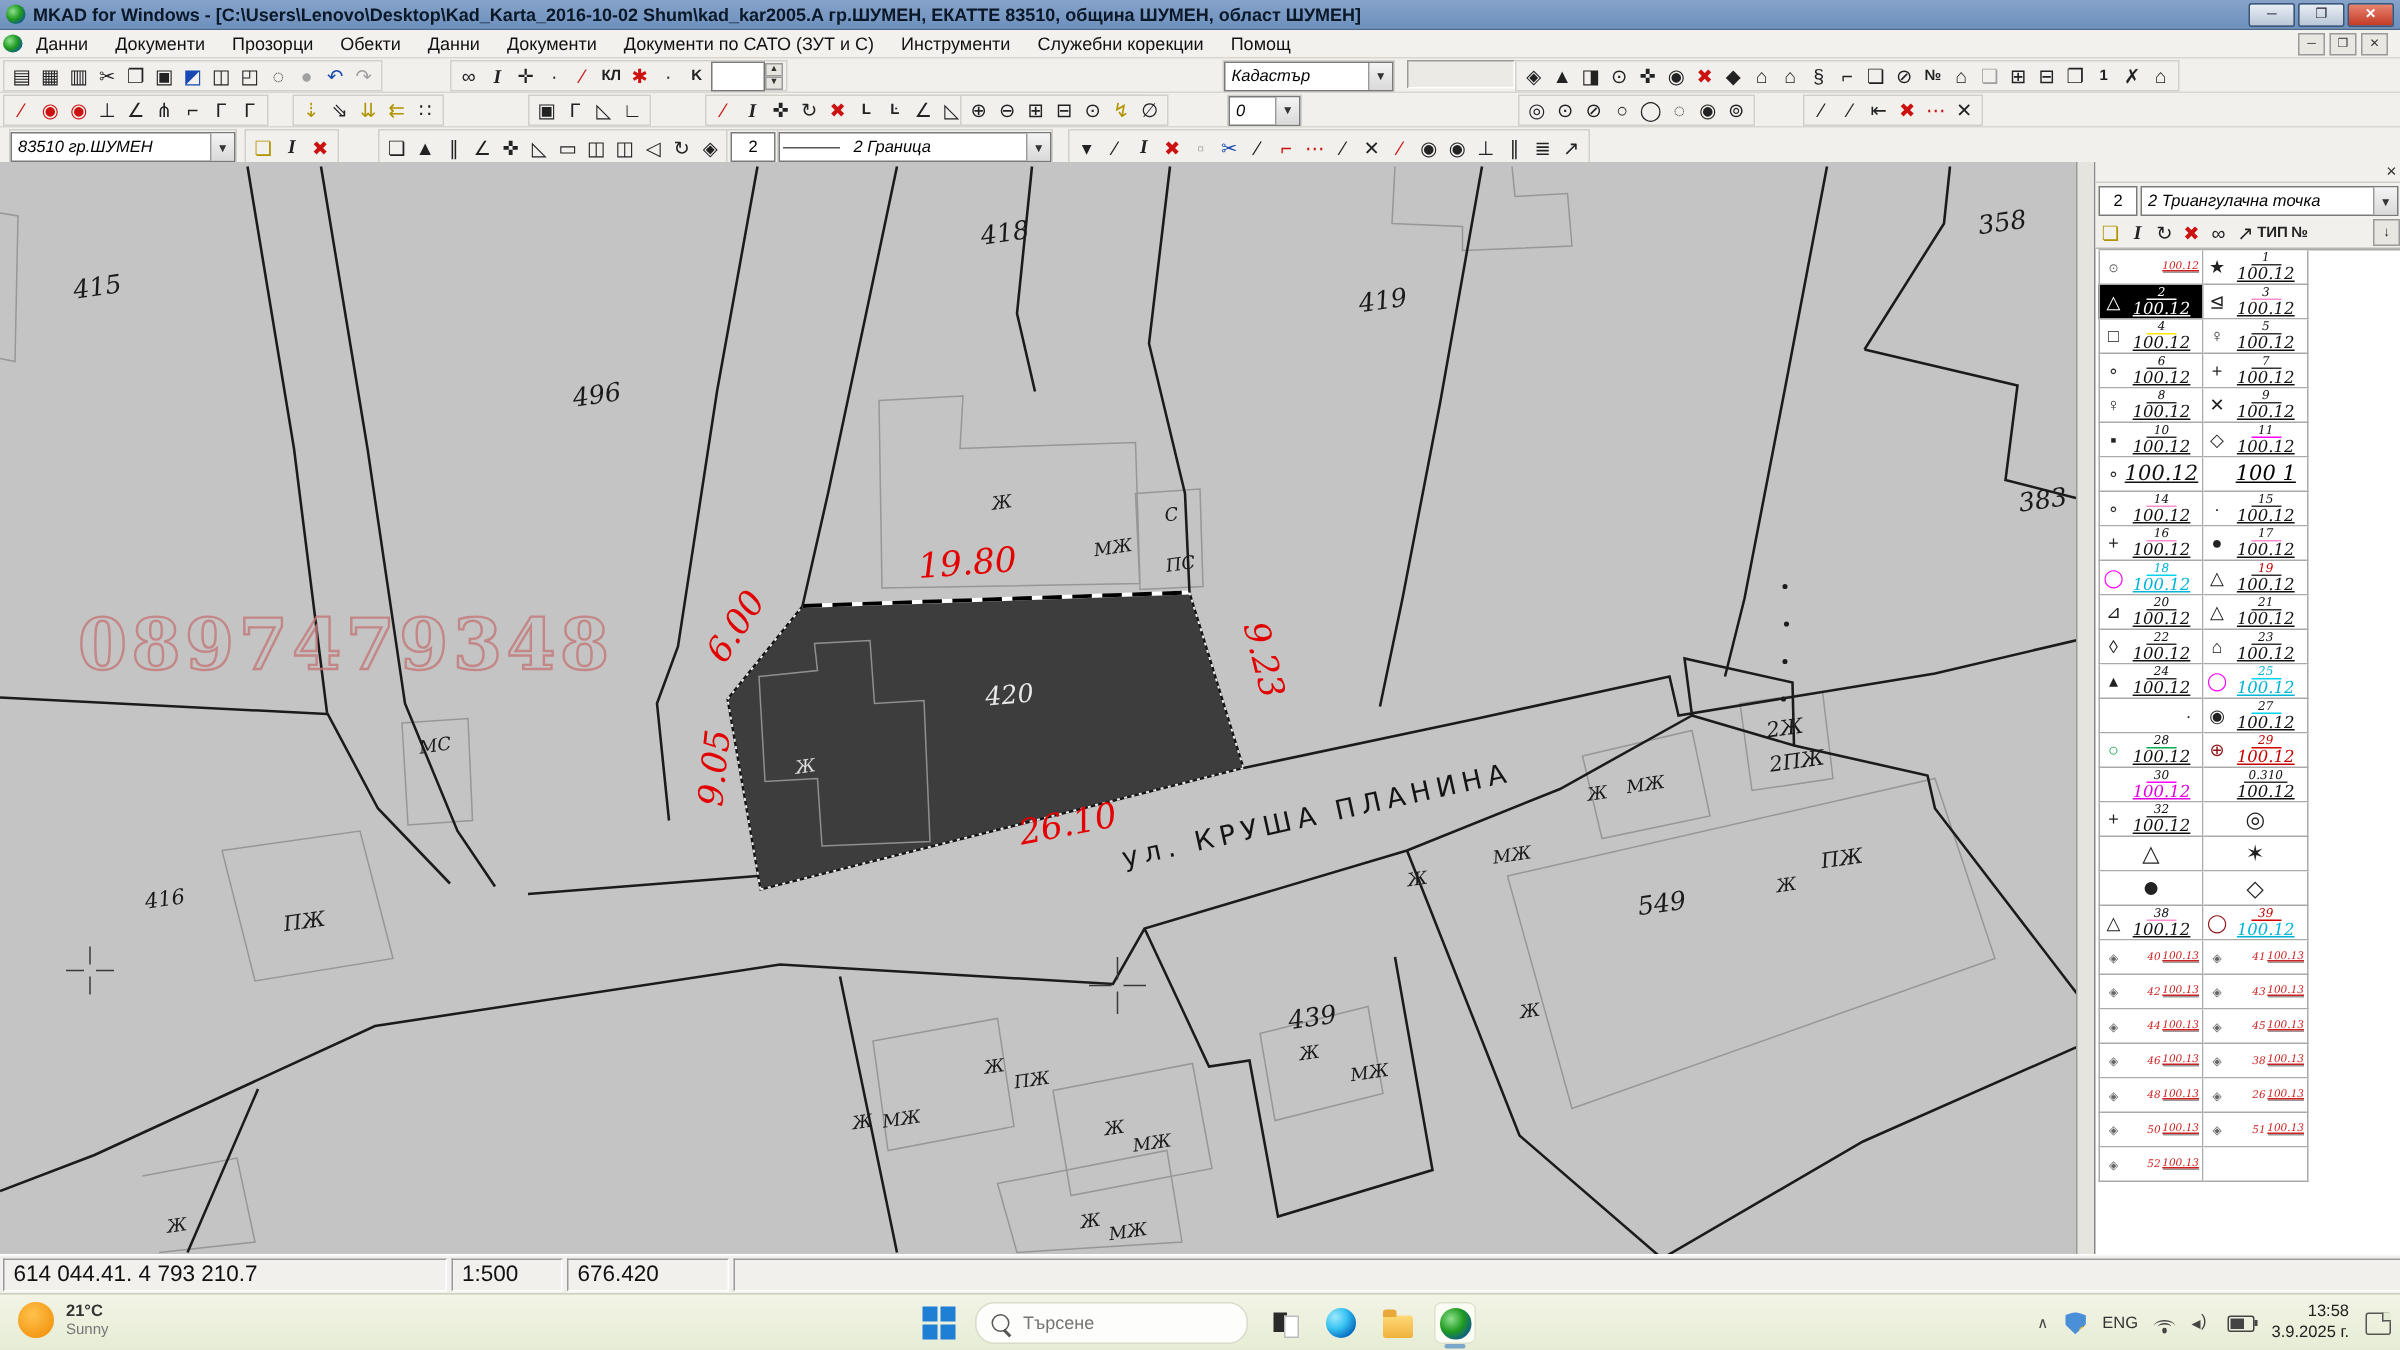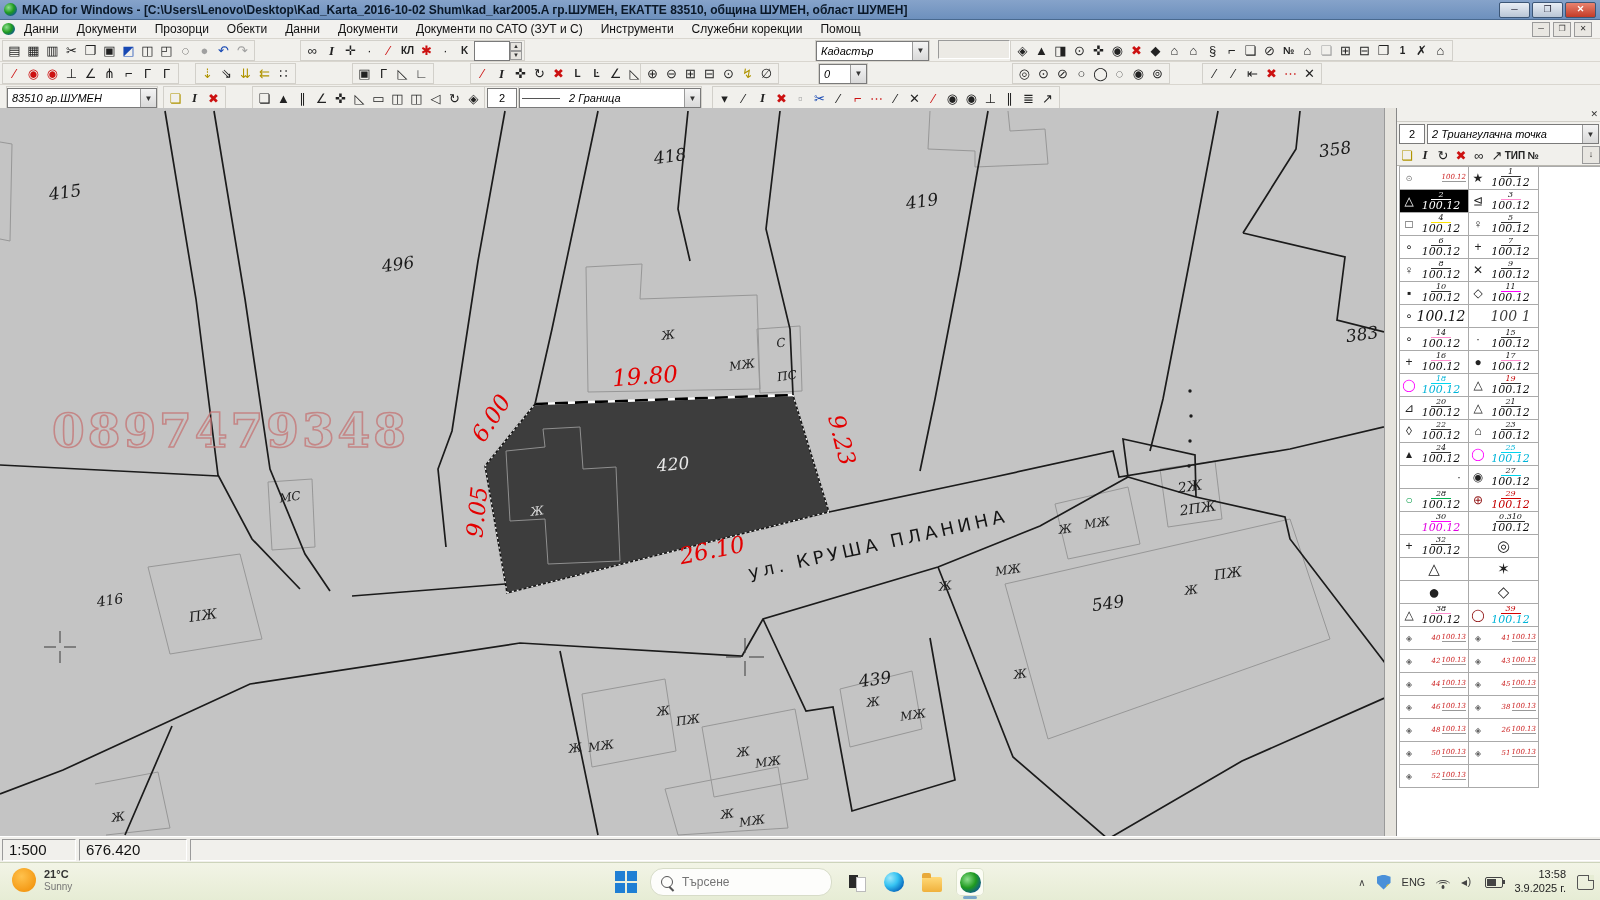--- a/index.html
+++ b/index.html
@@ -60,29 +60,29 @@
   .pselrow .selbox{flex:1;}
   .ptools{display:flex;align-items:center;height:20px;background:#f1f0ec;border-bottom:1px solid #b9b7b0;padding:0 1px;}
   .ptools .tbi{width:18px;}
   .pdown{margin-left:auto;width:16px;height:16px;border:1px solid #9a9a9a;background:#e8e6e1;font-size:9px;text-align:center;line-height:15px;color:#222;}
   .pgrid{display:grid;grid-template-columns:70px 70px;border-top:1px solid #aaa;margin-left:2px;}
   .pcell{display:flex;align-items:center;height:22px;border-right:1px solid #aaa;border-bottom:1px solid #aaa;padding:0 2px;background:#fff;overflow:hidden;}
   .pcell:nth-child(odd){border-left:1px solid #aaa;}
   .psym{width:14px;flex:0 0 14px;font-size:12px;text-align:center;color:#222;}
   .pfrac{flex:1;display:flex;flex-direction:column;align-items:center;line-height:1;font-family:"DejaVu Serif",serif;font-style:italic;}
   .pnum{font-size:8px;border-bottom:1px solid #333;padding:0 3px;min-width:14px;text-align:center;color:#111;}
-  .pval{font-size:11px;color:#111;}
+  .pval{font-size:11px;color:#111;text-decoration:underline;}
   .pcell.sel{background:#000;}
   .pcell.sel .psym,.pcell.sel .pnum,.pcell.sel .pval{color:#fff;border-color:#fff;}
   .lp .pnum{border-color:#ff8fd0;} .ly .pnum{border-color:#ffe400;} .lm .pnum{border-color:#ff00ff;}
   .lc .pnum{border-color:#00d5ee;} .lg .pnum{border-color:#00b050;} .lr .pnum{border-color:#d40000;}
   .nr .pnum{color:#c40000;} .nc .pnum{color:#00b4d8;}
   .vr .pval{color:#c40000;} .vc .pval{color:#00b4d8;} .vm .pval{color:#e000e0;}
   .sm .psym{color:#ff00ff;} .sg .psym{color:#009944;} .sdr .psym{color:#8f1010;} .big .pval{font-size:14px;}
-  .faint .pval{color:#404040;}
+  .faint .pval{color:#000000;}
   .ctr{justify-content:center;} .ctr .psym{width:auto;flex:0 0 auto;font-size:15px;}
   .huge .psym{font-size:20px;} .dotonly .psym{margin-left:auto;}
   .tiny .psym{font-size:8px;color:#666;}
   .tiny .pfrac{flex-direction:row;align-items:flex-end;justify-content:flex-end;gap:1px;}
   .tiny .pnum{font-size:7px;color:#cc2222;border-bottom:none;min-width:0;padding:0;margin-left:12px;}
   .tiny .pval{font-size:7px;color:#cc2222;border-bottom:1px solid #999;}
   .blank .psym,.blank .pfrac{visibility:hidden;}
 
   
   .sb{position:absolute;top:836px;left:0;width:1600px;height:26px;background:#f1f0ec;border-top:1px solid #fff;display:flex;align-items:center;gap:3px;padding:0 2px;font-size:15px;color:#111;}
@@ -778,20 +778,21 @@
             <span class="pfrac">
               <span class="pnum"></span>
               <span class="pval"></span>
             </span>
           </div>
         </div>
     </div>
   </div>
 
   <div class="sb">
+    <span class="sbc" style="width:282px">614 044.41.  4 793 210.7</span>
     <span class="sbc" style="width:60px">1:500</span>
     <span class="sbc" style="width:94px">676.420</span>
     <span class="sbc grow"></span>
   </div>
 
   <div class="task">
     <div class="weather">
       <span class="sun"></span>
       <span class="wtxt">
         <span class="wtemp">21°C</span>

